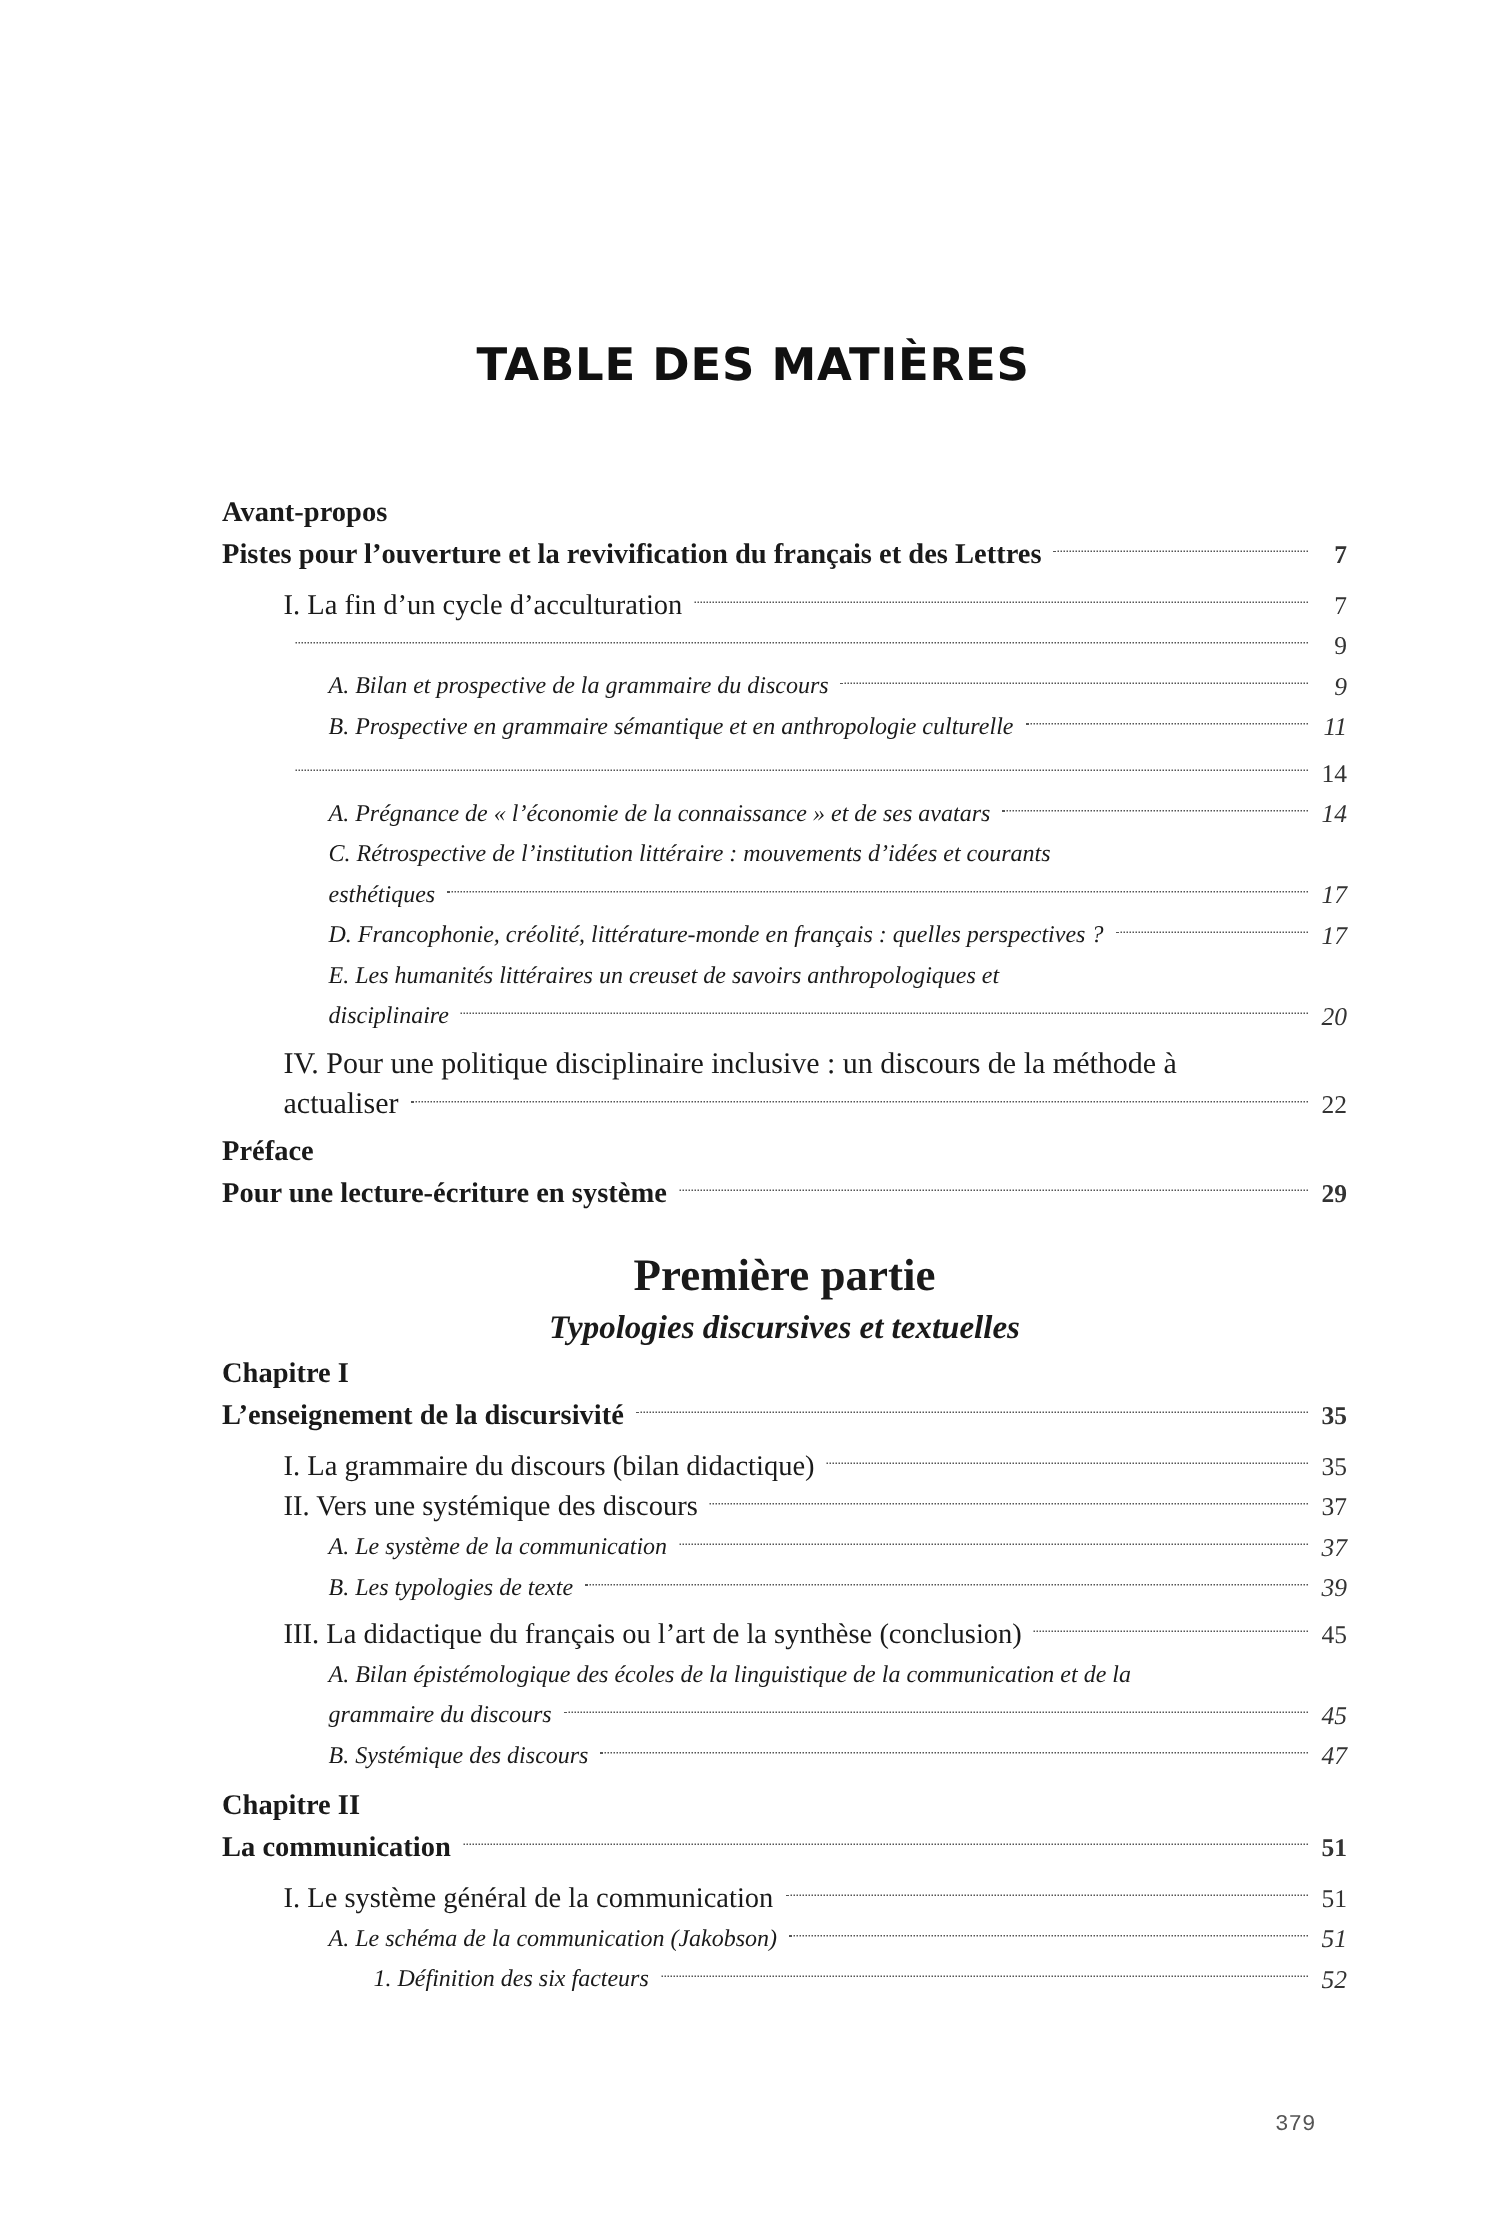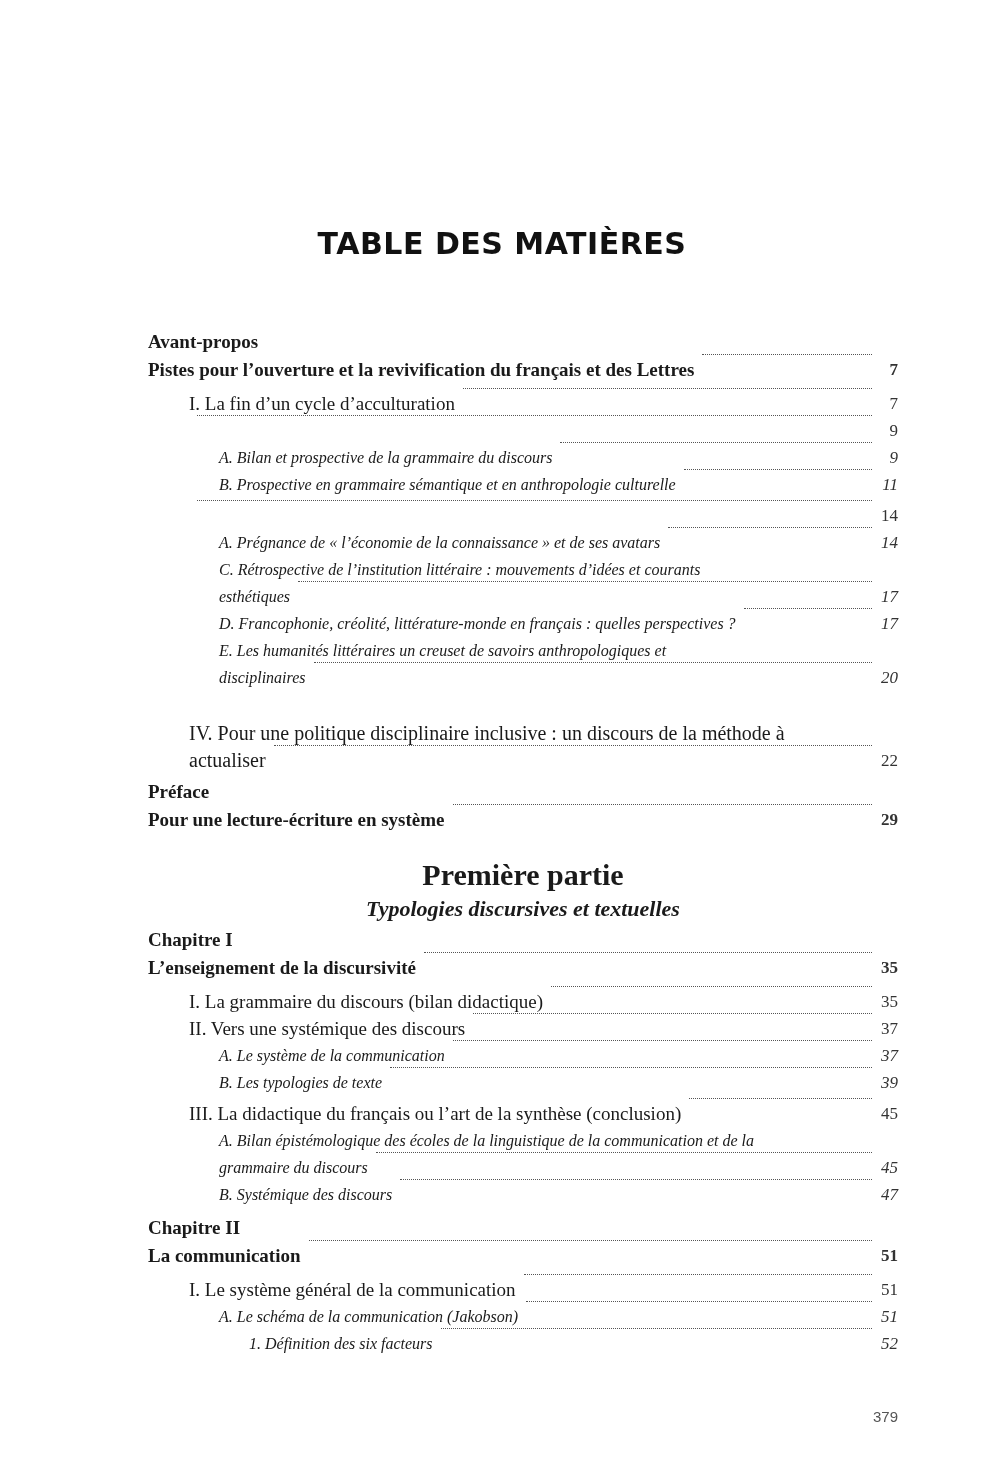--- a/index.html
+++ b/index.html
@@ -4,38 +4,38 @@
 <style>
   html, body { margin: 0; padding: 0; background: #ffffff; }
   body { width: 1004px; height: 1476px; position: relative; overflow: hidden; color: #1a1a1a; }
   .page-title {
     position: absolute; top: 226px; left: 0; width: 1004px; text-align: center;
     font-family: "DejaVu Sans", sans-serif; font-weight: bold; font-size: 30px;
     letter-spacing: 0.5px; color: #111;
   }
   .toc { position: absolute; left: 148px; width: 750px; top: 328px; }
   .row { position: relative; font-family: "Liberation Serif", serif; }
-  .entry { display: flex; align-items: flex-start; }
+  .entry { display: flex; align-items: center; }
   .entry .txt { white-space: nowrap; }
   .entry .dots {
     flex: 1; margin: 0 6px 0 8px; height: 1px;
     border-bottom: 1.6px dotted #555; position: relative; top: -3px; min-width: 10px;
   }
   .entry .pg { font-family: "Liberation Serif", serif; font-size: 17px; color: #333; min-width: 20px; text-align: right; }
   .wrap-first { white-space: nowrap; }
   .lvl0 { font-weight: bold; font-size: 19px; line-height: 28px; }
   .lvl0 .txt { font-weight: bold; }
   .lvl1 { padding-left: 41px; font-size: 19px; line-height: 27px; }
   .lvl2 { padding-left: 71px; font-size: 16px; font-style: italic; line-height: 27px; }
   .lvl3 { padding-left: 101px; font-size: 16px; font-style: italic; line-height: 27px; }
   .heading { font-weight: bold; font-size: 19px; line-height: 28px; }
   .part-title { text-align: center; font-weight: bold; font-size: 30px; line-height: 34px; font-family: "Liberation Serif", serif; }
   .part-sub { text-align: center; font-weight: bold; font-style: italic; font-size: 22px; line-height: 34px; font-family: "Liberation Serif", serif; }
-  .folio { position: absolute; top: 1408px; left: 850px; width: 48px; text-align: right;
-    font-family: Liberation Sans, sans-serif; font-size: 15px; color: #555; }
+  .folio { position: absolute; top: 1408px; left: 850px; width: 48px; text-align: left;
+    font-family: Liberation Mono, monospace; font-size: 15px; color: #555; }
 </style>
 </head>
 <body>
 
 <div class="page-title">TABLE DES MATIÈRES</div>
 
 <div class="toc">
 
   <div class="row heading">Avant-propos</div>
   <div class="row lvl0 entry">
@@ -82,27 +82,27 @@
     </div>
   </div>
   <div class="row lvl2 entry">
     <span class="txt">D. Francophonie, créolité, littérature-monde en français : quelles perspectives ?</span>
     <span class="dots"></span>
     <span class="pg">17</span>
   </div>
   <div class="row lvl2">
     <div class="wrap-first">E. Les humanités littéraires un creuset de savoirs anthropologiques et</div>
     <div class="entry">
-      <span class="txt">disciplinaires</span>
+      <span class="txt">disciplinaire</span>
       <span class="dots"></span>
       <span class="pg">20</span>
     </div>
   </div>
   <div style="height:5px"></div>
-  <div class="row lvl1" style="font-size:20px;margin-top:24px;">
+  <div class="row lvl1" style="font-size:20px;">
     <div class="wrap-first">IV. Pour une politique disciplinaire inclusive : un discours de la méthode à</div>
     <div class="entry">
       <span class="txt">actualiser</span>
       <span class="dots"></span>
       <span class="pg">22</span>
     </div>
   </div>
 
   <div style="height:4px"></div>
   <div class="row heading">Préface</div>

